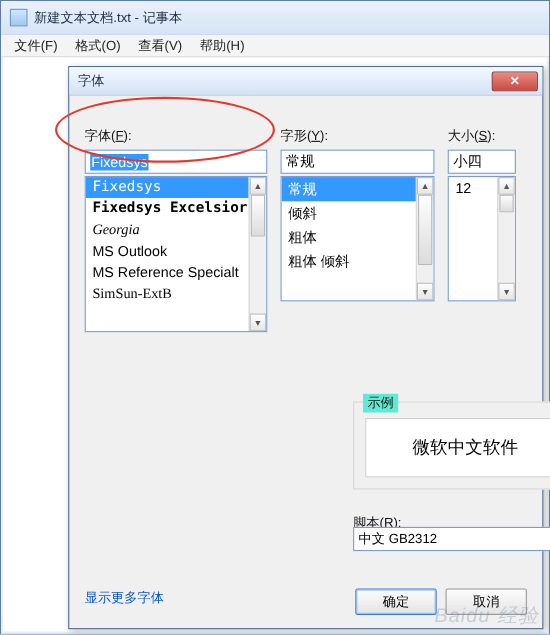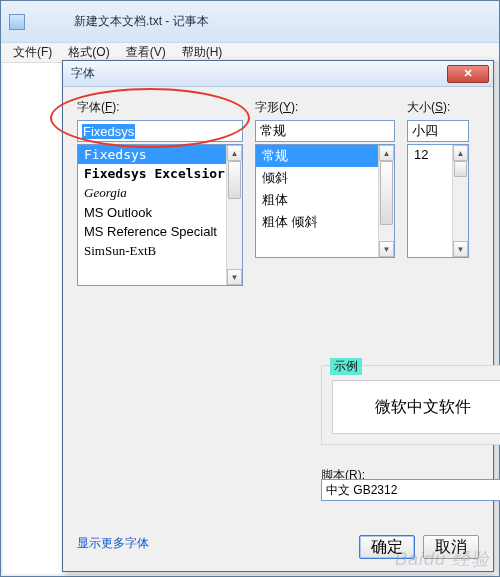--- a/index.html
+++ b/index.html
@@ -14,26 +14,25 @@
     position: relative;
   }
   
   .notepad {
     position: absolute; inset: 0;
     border: 1px solid #5b7fa4;
     background: #fff;
     display: flex; flex-direction: column;
   }
   .np-titlebar {
-    height: 42px;
+    height: 31px;
     background: linear-gradient(#eaf1fb, #d6e4f5);
     display: flex; align-items: center;
     padding: 0 8px;
     border-bottom: 1px solid #c9d8ea;
-    gap: 43px;
   }
   .np-icon {
     width: 16px; height: 16px; margin-right: 6px;
     background: linear-gradient(#cfe7ff, #9fc8ef);
     border: 1px solid #6f98c3;
   }
   .np-title { color: #1b2e44; font-size: 12px; }
   .np-menubar {
     height: 20px;
     background: #f4f4f4;
@@ -69,21 +68,21 @@
     margin-right: 4px;
     background: linear-gradient(#e98a83, #c94b3f);
     border: 1px solid #9c3228;
     border-radius: 2px;
     display: flex; align-items: center; justify-content: center;
     color: #fff; font-weight: bold; font-size: 11px;
     cursor: default;
   }
   .dlg-body {
     flex: 1;
-    padding: 12px 14px 10px 14px;
+    padding: 28px 14px 10px 14px;
     position: relative;
   }
   .row-top {
     display: flex;
     gap: 12px;
   }
   .col { display: flex; flex-direction: column; }
   .col-font  { width: 166px; }
   .col-style { width: 140px; }
   .col-size  { width: 62px; }
@@ -182,26 +181,26 @@
   .link {
     position:absolute; left:14px; top:448px;
     color:#0b57d0; font-size:12px; cursor:default;
   }
 
   .btnrow {
     position:absolute; right:14px; bottom:12px;
     display:flex; gap:8px;
   }
   .btn {
-    width: 56px; height: 24px;
+    width: 74px; height: 24px;
     background: linear-gradient(#fdfdfd,#e4e4e4);
     border: 1px solid #9a9a9a;
     border-radius: 2px;
     display:flex;align-items:center;justify-content:center;
-    font-size:16px; cursor:default;
+    font-size:12px; cursor:default;
   }
   .btn.default { border-color:#3b7dd8; box-shadow:0 0 0 1px #a8c8ef inset; }
 
   
   .wm {
     position:absolute; right:10px; bottom:6px;
     font-size:18px; color:rgba(120,140,160,0.35);
     font-style:italic; letter-spacing:1px;
     pointer-events:none;
   }

